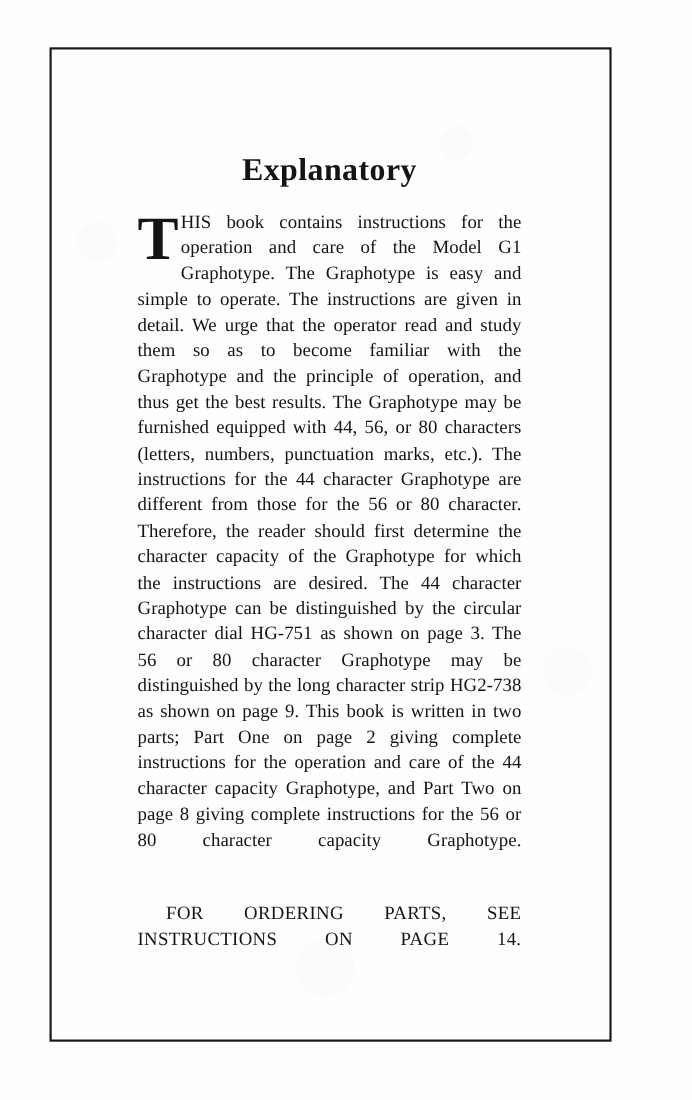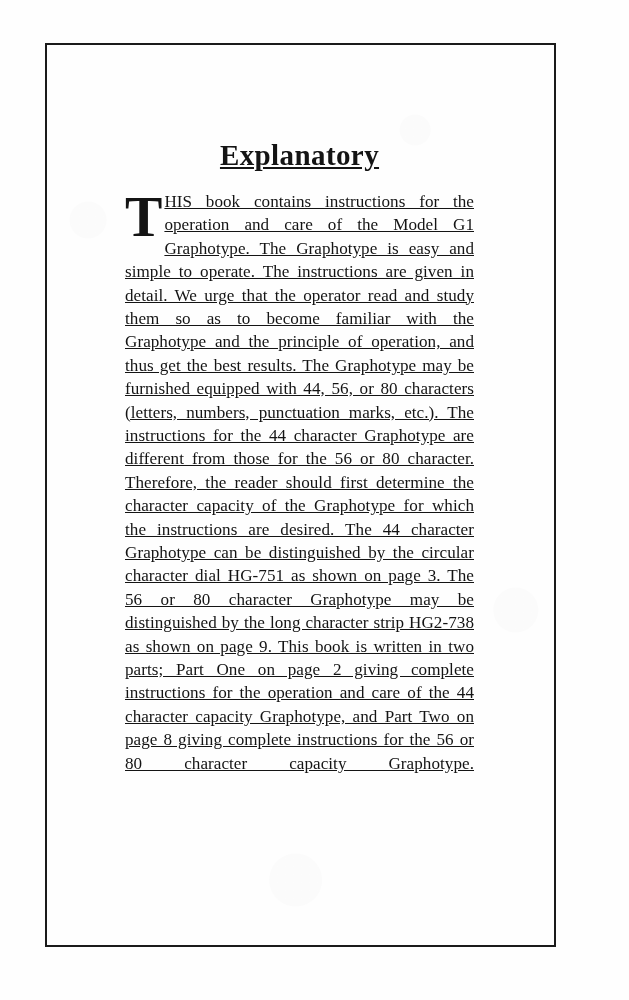--- a/index.html
+++ b/index.html
@@ -50,21 +50,20 @@
     box-sizing: border-box;
     background: transparent;
   }
 
   
   #text-block {
     position: absolute;
     left: 125px;
     top: 140px;
     width: 349px;
-    text-decoration: underline;
   }
 
   #page-title {
     font-size: 29px;
     font-weight: bold;
     text-align: center;
     letter-spacing: 0.4px;
     margin: 0 0 18px 0;
     line-height: 1.1;
   }
@@ -123,16 +122,17 @@
   <div id="paper-texture"></div>
 
   <div id="page-frame"></div>
 
   <div id="text-block">
 
     <h1 id="page-title">Explanatory</h1>
 
     <p id="intro-paragraph" class="body-para"><span id="drop-cap">T</span><span id="intro-text">HIS book contains instructions for the operation and care of the Model G1 Graphotype.  The Graphotype is easy and simple to operate.  The instructions are given in detail.  We urge that the operator read and study them so as to become familiar with the Graphotype and the principle of operation, and thus get the best results.  The Graphotype may be furnished equipped with 44, 56, or 80 characters (letters, numbers, punctuation marks, etc.).  The instructions for the 44 character Graphotype are different from those for the 56 or 80 character.  Therefore, the reader should first determine the character capacity of the Graphotype for which the instructions are desired.  The 44 character Graphotype can be distinguished by the circular character dial HG-751 as shown on page 3.  The 56 or 80 character Graphotype may be distinguished by the long character strip HG2-738 as shown on page 9.  This book is written in two parts; Part One on page 2 giving complete instructions for the operation and care of the 44 character capacity Graphotype, and Part Two on page 8 giving complete instructions for the 56 or 80 character capacity Graphotype.</span></p>
 
+    <p id="ordering-paragraph" class="no-stretch">FOR ORDERING PARTS, SEE INSTRUCTIONS ON PAGE 14.</p>
 
   </div>
 
 </div>
 
 </body></html>

